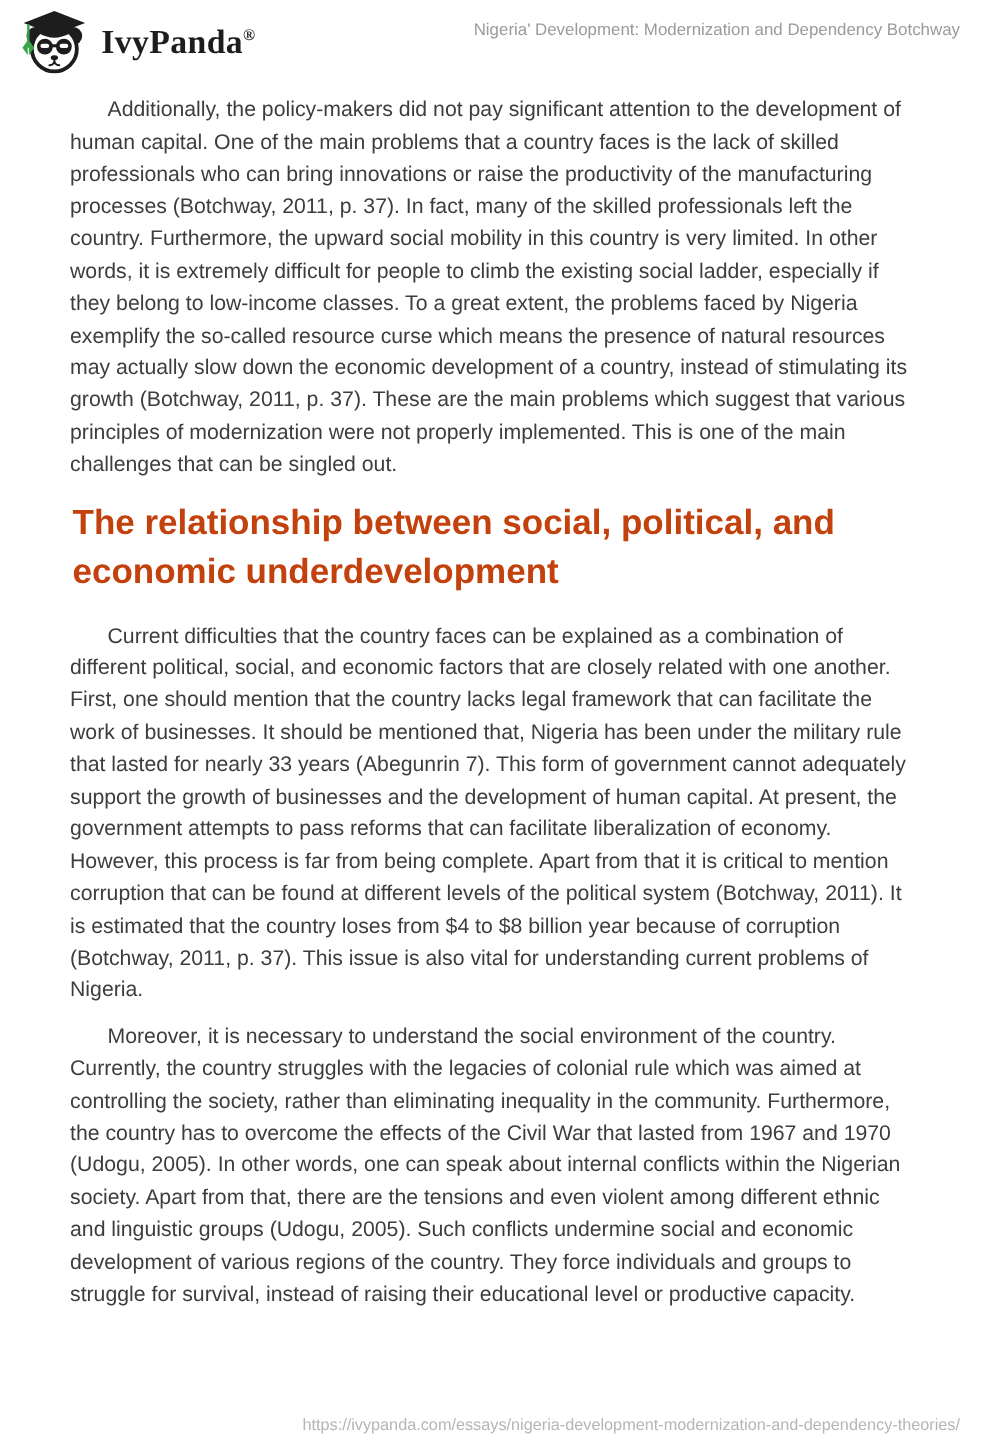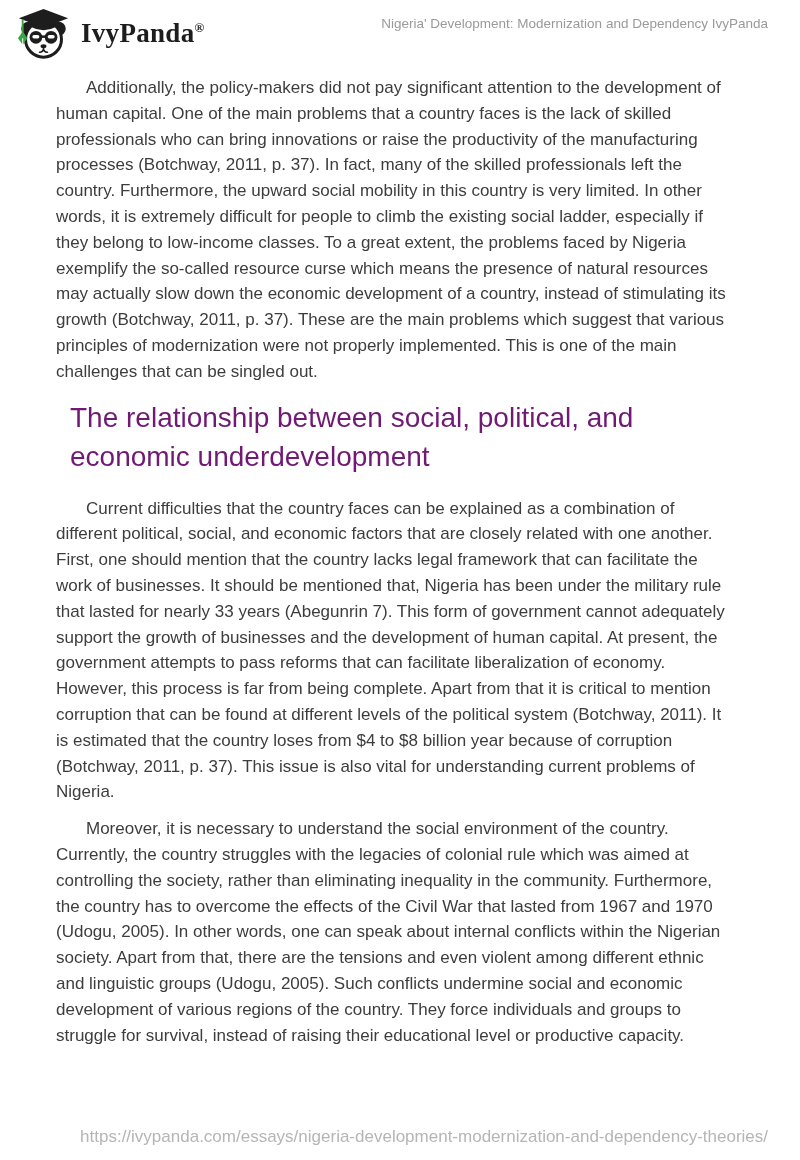--- a/index.html
+++ b/index.html
@@ -55,29 +55,29 @@
     font-size: 17px;
     line-height: 25.8px;
     color: #3d3d3d;
     margin: 0 0 11px 0;
     text-indent: 30px;
     text-align: left;
   }
   .content h2 {
     font-size: 28px;
     line-height: 39px;
-    font-weight: normal;
-    color: #701a75;
-    margin: 13px 0 20px 14px;
+    font-weight: bold;
+    color: #c2410c;
+    margin: 13px 0 20px 2px;
   }
   .footer-url {
     position: absolute;
     bottom: 13px;
     right: 32px;
-    font-size: 17px;
+    font-size: 13px;
     color: #b5b5b5;
   }
 </style>
 </head>
 <body>
 
 <header class="page-header">
   <div class="logo">
     <span style="display:inline-flex;">
       <svg width="57" height="53" viewBox="0 0 60 56" xmlns="http://www.w3.org/2000/svg" aria-hidden="true">
@@ -99,21 +99,21 @@
         <path d="M30 2 L56 12 L30 22 L4 12 Z" fill="#1d1d1d"></path>
         <path d="M17 16 L17 21 Q30 28 43 21 L43 16 Q30 23 17 16 Z" fill="#1d1d1d"></path>
 
         <path d="M8 13 L8 30" stroke="#3aa546" stroke-width="2"></path>
         <path d="M8 26 L13 33 L8 40 L3 33 Z" fill="#3aa546"></path>
         <path d="M8 33 L8 40" stroke="#ffffff" stroke-width="1"></path>
       </svg>
     </span>
     <span class="logo-wordmark"><span>IvyPanda</span><span class="logo-reg">®</span></span>
   </div>
-  <div class="doc-title">Nigeria' Development: Modernization and Dependency IvyPanda</div>
+  <div class="doc-title">Nigeria' Development: Modernization and Dependency Botchway</div>
 </header>
 
 <main class="content">
   <p>Additionally, the policy-makers did not pay significant attention to the development of human capital. One of the main problems that a country faces is the lack of skilled professionals who can bring innovations or raise the productivity of the manufacturing processes (Botchway, 2011, p. 37). In fact, many of the skilled professionals left the country. Furthermore, the upward social mobility in this country is very limited. In other words, it is extremely difficult for people to climb the existing social ladder, especially if they belong to low-income classes. To a great extent, the problems faced by Nigeria exemplify the so-called resource curse which means the presence of natural resources may actually slow down the economic development of a country, instead of stimulating its growth (Botchway, 2011, p. 37). These are the main problems which suggest that various principles of modernization were not properly implemented. This is one of the main challenges that can be singled out.</p>
   <h2>The relationship between social, political, and economic underdevelopment</h2>
   <p>Current difficulties that the country faces can be explained as a combination of different political, social, and economic factors that are closely related with one another. First, one should mention that the country lacks legal framework that can facilitate the work of businesses. It should be mentioned that, Nigeria has been under the military rule that lasted for nearly 33 years (Abegunrin 7). This form of government cannot adequately support the growth of businesses and the development of human capital. At present, the government attempts to pass reforms that can facilitate liberalization of economy. However, this process is far from being complete. Apart from that it is critical to mention corruption that can be found at different levels of the political system (Botchway, 2011). It is estimated that the country loses from $4 to $8 billion year because of corruption (Botchway, 2011, p. 37). This issue is also vital for understanding current problems of Nigeria.</p>
   <p>Moreover, it is necessary to understand the social environment of the country. Currently, the country struggles with the legacies of colonial rule which was aimed at controlling the society, rather than eliminating inequality in the community. Furthermore, the country has to overcome the effects of the Civil War that lasted from 1967 and 1970 (Udogu, 2005). In other words, one can speak about internal conflicts within the Nigerian society. Apart from that, there are the tensions and even violent among different ethnic and linguistic groups (Udogu, 2005). Such conflicts undermine social and economic development of various regions of the country. They force individuals and groups to struggle for survival, instead of raising their educational level or productive capacity.</p>
 </main>
 
 <footer>

